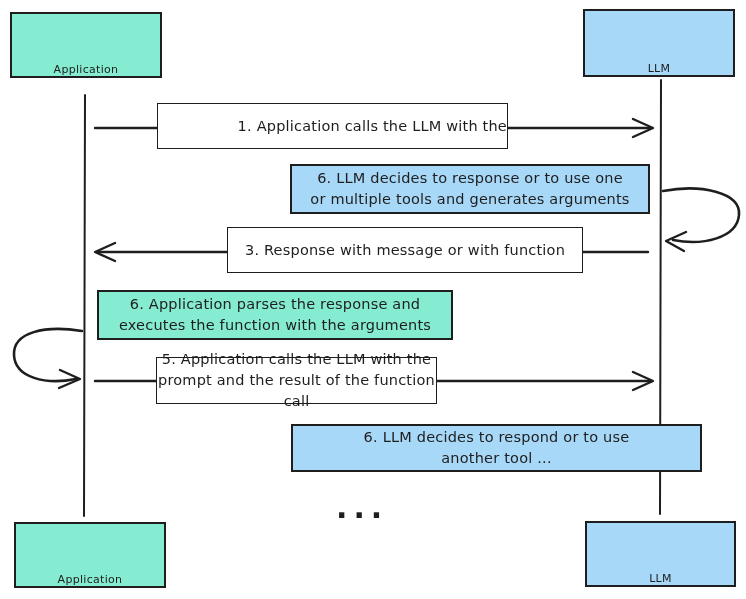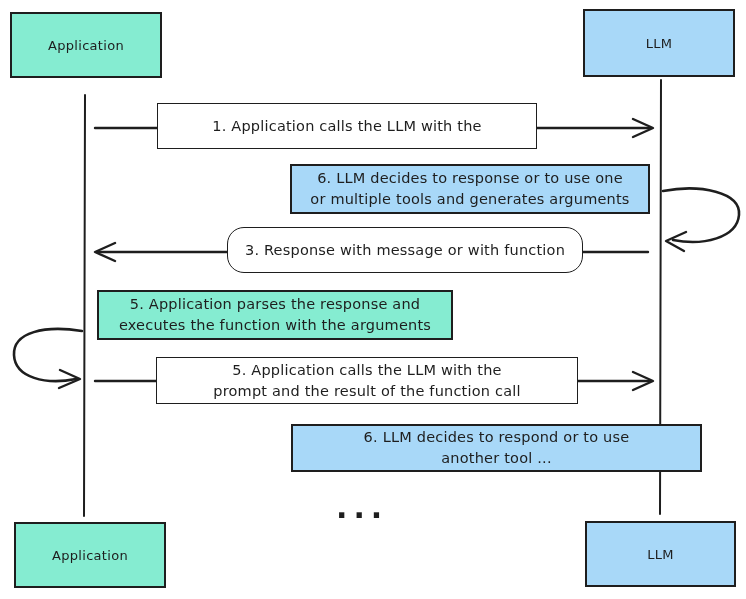--- a/index.html
+++ b/index.html
@@ -9,22 +9,22 @@
   }
   .lines{position:absolute;left:0;top:0;width:746px;height:599px;}
   .lines line,.lines path,.lines polyline{
     stroke:var(--stroke,#1e1e1e);fill:none;stroke-linecap:round;stroke-linejoin:round;
   }
   .lifeline{stroke-width:2px;}
   .msg-line{stroke-width:2.4px;}
   .arrow-head{stroke-width:2.4px;}
   .loop{stroke-width:2.6px;}
   .actor{
-    position:absolute;display:flex;align-items:center;justify-content:center;
-    border:2.5px solid var(--stroke,#1e1e1e);font-size:13px;letter-spacing:.3px;
+    position:absolute;display:flex;align-items:flex-end;justify-content:center;
+    border:2.5px solid var(--stroke,#1e1e1e);font-size:11px;letter-spacing:.3px;
     box-sizing:border-box;
   }
   .actor.fill-app{background:var(--application-fill,#85ecd1);}
   .actor.fill-llm{background:var(--llm-fill,#a8d8f8);}
   .note{
     position:absolute;display:flex;flex-direction:column;justify-content:center;
     text-align:center;font-size:14.5px;line-height:21px;background:#ffffff;
     border:1.6px solid var(--stroke,#1e1e1e);box-sizing:border-box;letter-spacing:.2px;
   }
   .note.fill-app{background:var(--application-fill,#85ecd1);border-width:2px;}
@@ -66,39 +66,39 @@
   <div class="actor fill-llm" style="left:583px;top:9px;width:152px;height:68px;">
     <span>LLM</span>
   </div>
   <div class="actor fill-app" style="left:14px;top:522px;width:152px;height:66px;">
     <span>Application</span>
   </div>
   <div class="actor fill-llm" style="left:585px;top:521px;width:151px;height:66px;">
     <span>LLM</span>
   </div>
 
-  <div class="note" style="left:157px;top:103px;width:380px;height:46px;">
+  <div class="note" style="left:157px;top:103px;width:351px;height:46px;align-items:flex-end;">
     <div>1. Application calls the LLM with the</div>
   </div>
 
   <div class="note fill-llm" style="left:290px;top:164px;width:360px;height:50px;">
     <div>6. LLM decides to response or to use one</div>
     <div>or multiple tools and generates arguments</div>
   </div>
 
-  <div class="note" style="left:227px;top:227px;width:356px;height:46px;border-radius:17px;">
+  <div class="note" style="left:227px;top:227px;width:356px;height:46px;">
     <div>3. Response with message or with function</div>
   </div>
 
   <div class="note fill-app" style="left:97px;top:290px;width:356px;height:50px;">
-    <div>5. Application parses the response and</div>
+    <div>6. Application parses the response and</div>
     <div>executes the function with the arguments</div>
   </div>
 
-  <div class="note" style="left:156px;top:357px;width:422px;height:47px;">
+  <div class="note" style="left:156px;top:357px;width:281px;height:47px;">
     <div>5. Application calls the LLM with the</div>
     <div>prompt and the result of the function call</div>
   </div>
 
   <div class="note fill-llm" style="left:291px;top:424px;width:411px;height:48px;">
     <div>6. LLM decides to respond or to use</div>
     <div>another tool ...</div>
   </div>
 
   <div class="ellipsis" style="left:336px;top:498px;">...</div>

